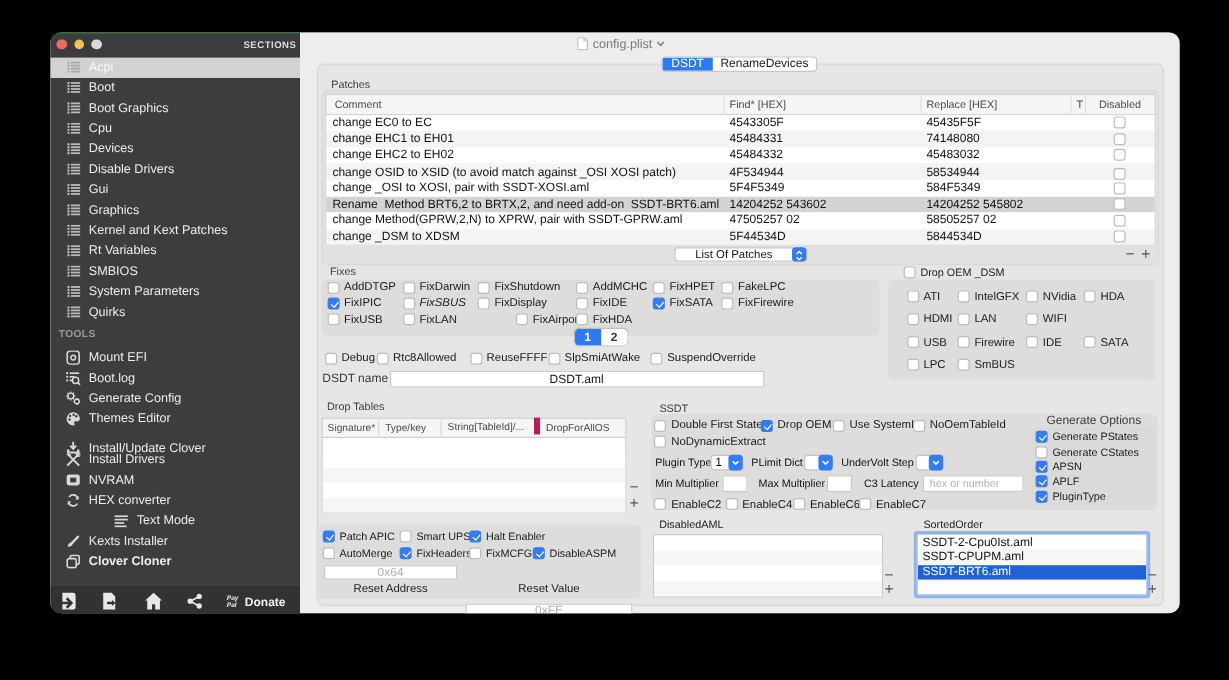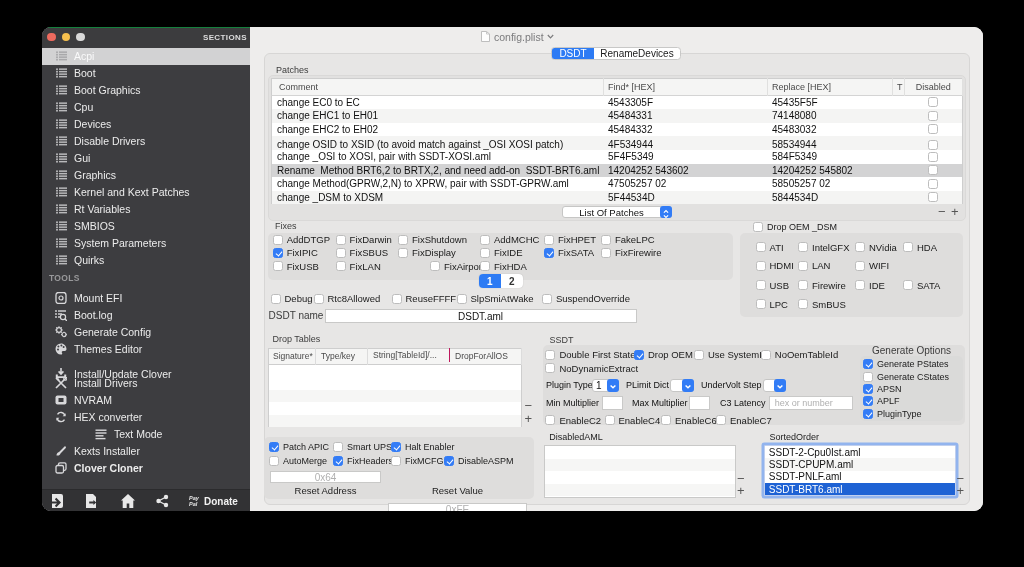--- a/index.html
+++ b/index.html
@@ -414,21 +414,21 @@
 <div class="abs" style="left:701px;top:177px;font-size:13px;color:#555;">+</div>
 <div class="lbl" style="left:25px;top:194px;">Fixes</div>
 <div class="panel" style="left:18px;top:206px;width:465px;height:47px;"></div>
 <div class="ck" style="left:22.7px;top:206.5px;height:12px;font-size:9.5px;"><span class="cb"></span>AddDTGP</div>
 <div class="ck" style="left:85.6px;top:206.5px;height:12px;font-size:9.5px;"><span class="cb"></span>FixDarwin</div>
 <div class="ck" style="left:148px;top:206.5px;height:12px;font-size:9.5px;"><span class="cb"></span>FixShutdown</div>
 <div class="ck" style="left:230px;top:206.5px;height:12px;font-size:9.5px;"><span class="cb"></span>AddMCHC</div>
 <div class="ck" style="left:294px;top:206.5px;height:12px;font-size:9.5px;"><span class="cb"></span>FixHPET</div>
 <div class="ck" style="left:351px;top:206.5px;height:12px;font-size:9.5px;"><span class="cb"></span>FakeLPC</div>
 <div class="ck" style="left:22.7px;top:219.5px;height:12px;font-size:9.5px;"><span class="cb c"></span>FixIPIC</div>
-<div class="ck" style="left:85.6px;top:219.5px;height:12px;font-size:9.5px;"><span class="cb"></span>FixSBUS</div>
+<div class="ck" style="left:85.6px;top:219.5px;height:12px;font-size:9.5px;font-style:italic;"><span class="cb"></span>FixSBUS</div>
 <div class="ck" style="left:148px;top:219.5px;height:12px;font-size:9.5px;"><span class="cb"></span>FixDisplay</div>
 <div class="ck" style="left:230px;top:219.5px;height:12px;font-size:9.5px;justify-content:center;"><span class="cb"></span>FixIDE</div>
 <div class="ck" style="left:294px;top:219.5px;height:12px;font-size:9.5px;"><span class="cb c"></span>FixSATA</div>
 <div class="ck" style="left:351px;top:219.5px;height:12px;font-size:9.5px;"><span class="cb"></span>FixFirewire</div>
 <div class="ck" style="left:22.7px;top:233px;height:12px;font-size:9.5px;"><span class="cb"></span>FixUSB</div>
 <div class="ck" style="left:85.6px;top:233px;height:12px;font-size:9.5px;"><span class="cb"></span>FixLAN</div>
 <div class="ck" style="left:148px;top:233px;height:12px;font-size:9.5px;margin-left:32px;"><span class="cb"></span>FixAirport</div>
 <div class="ck" style="left:230px;top:233px;height:12px;font-size:9.5px;"><span class="cb"></span>FixHDA</div>
 <div class="abs" style="left:228.7px;top:247.3px;width:44px;height:13.5px;z-index:5;background:#fff;border-radius:4px;overflow:hidden;display:flex;font-size:10px;font-weight:bold;box-shadow:0 0 1px rgba(0,0,0,0.25);">
 <div style="width:22px;background:#2d7bf4;color:#fff;display:flex;align-items:center;justify-content:center;">1</div>
@@ -454,21 +454,21 @@
 <div class="ck" style="left:548px;top:252px;height:12px;font-size:9.5px;"><span class="cb"></span>Firewire</div>
 <div class="ck" style="left:605px;top:252px;height:12px;font-size:9.5px;"><span class="cb"></span>IDE</div>
 <div class="ck" style="left:653px;top:252px;height:12px;font-size:9.5px;"><span class="cb"></span>SATA</div>
 <div class="ck" style="left:505.5px;top:271px;height:12px;font-size:9.5px;"><span class="cb"></span>LPC</div>
 <div class="ck" style="left:548px;top:271px;height:12px;font-size:9.5px;"><span class="cb"></span>SmBUS</div>
 <div class="lbl" style="left:22.5px;top:307px;">Drop Tables</div>
 <div class="abs" style="left:18px;top:321px;width:254px;height:79px;background:#fff;border:1px solid #cecece;"></div>
 <div class="abs" style="left:18px;top:321px;width:254px;height:16.5px;background:#f5f5f4;border:1px solid #cecece;box-sizing:border-box;"></div>
 <div class="abs" style="left:18px;top:321px;width:48px;height:16.5px;font-size:8.5px;color:#4a4a4a;display:flex;align-items:center;padding-left:5px;border-right:1px solid #dcdcdc;box-sizing:border-box;white-space:nowrap;overflow:hidden;">Signature*</div>
 <div class="abs" style="left:66px;top:321px;width:52px;height:16.5px;font-size:8.5px;color:#4a4a4a;display:flex;align-items:center;padding-left:5px;border-right:1px solid #dcdcdc;box-sizing:border-box;white-space:nowrap;overflow:hidden;">Type/key</div>
-<div class="abs" style="left:118px;top:321px;width:82px;height:14px;font-size:8.5px;color:#4a4a4a;display:flex;align-items:center;padding-left:5px;border-right:1px solid #be185d;box-sizing:border-box;white-space:nowrap;overflow:hidden;">String[TableId]/...</div>
+<div class="abs" style="left:118px;top:321px;width:82px;height:14px;font-size:8.5px;color:#4a4a4a;display:flex;align-items:center;padding-left:5px;border-right:5px solid #be185d;box-sizing:border-box;white-space:nowrap;overflow:hidden;">String[TableId]/...</div>
 <div class="abs" style="left:200px;top:321px;width:72px;height:16.5px;font-size:8.5px;color:#4a4a4a;display:flex;align-items:center;padding-left:5px;border-right:1px solid #dcdcdc;box-sizing:border-box;white-space:nowrap;overflow:hidden;">DropForAllOS</div>
 <div class="abs" style="left:19px;top:350.5px;width:252px;height:12.4px;background:#fff;"></div>
 <div class="abs" style="left:19px;top:362.9px;width:252px;height:12.4px;background:#f6f6f5;"></div>
 <div class="abs" style="left:19px;top:375.3px;width:252px;height:12.4px;background:#fff;"></div>
 <div class="abs" style="left:19px;top:387.7px;width:252px;height:12.4px;background:#f6f6f5;"></div>
 <div class="abs" style="left:274.5px;top:371px;font-size:13px;color:#555;">−</div>
 <div class="abs" style="left:274.5px;top:384px;font-size:13px;color:#555;">+</div>
 <div class="panel" style="left:14px;top:410px;width:270px;height:62px;"></div>
 <div class="ck" style="left:19px;top:414px;height:12px;font-size:9px;"><span class="cb c"></span>Patch APIC</div>
 <div class="ck" style="left:83px;top:414px;height:12px;font-size:9px;"><span class="cb"></span>Smart UPS</div>
@@ -533,21 +533,20 @@
 <div class="abs" style="left:294px;top:418px;width:191.5px;height:52.6px;background:#fff;border:1px solid #c9c9c8;"></div>
 <div class="abs" style="left:295px;top:431.6px;width:189.5px;height:12.6px;background:#f6f6f5;"></div>
 <div class="abs" style="left:295px;top:456.8px;width:189.5px;height:12.6px;background:#f6f6f5;"></div>
 <div class="abs" style="left:487px;top:444px;font-size:13px;color:#555;">−</div>
 <div class="abs" style="left:487px;top:455.5px;font-size:13px;color:#555;">+</div>
 <div class="abs" style="left:519.5px;top:404.5px;font-size:9px;color:#222;">SortedOrder</div>
 <div class="abs" style="left:513.8px;top:418px;width:192px;height:51px;background:#fff;
 border:1px solid #c0cfee;box-shadow:0 0 0 2.5px #92b4ee;border-radius:1px;overflow:hidden;">
 <div style="height:12.3px;background:#fff;color:#111;font-size:10px;display:flex;align-items:center;padding-left:4px;">SSDT-2-Cpu0Ist.aml</div>
 <div style="height:12.3px;background:#f6f6f5;color:#111;font-size:10px;display:flex;align-items:center;padding-left:4px;">SSDT-CPUPM.aml</div>
-<div style="height:12.3px;background:#fff;color:#111;font-size:10px;display:flex;align-items:center;padding-left:4px;">SSDT-PNLF.aml</div>
 <div style="height:12.3px;background:#1e62d4;color:#fff;font-size:10px;display:flex;align-items:center;padding-left:4px;">SSDT-BRT6.aml</div>
 </div>
 <div class="abs" style="left:706.5px;top:444px;font-size:13px;color:#555;">−</div>
 <div class="abs" style="left:706.5px;top:455.5px;font-size:13px;color:#555;">+</div>
 
   </div>
 </div>
 </div>
 
 </body></html>

